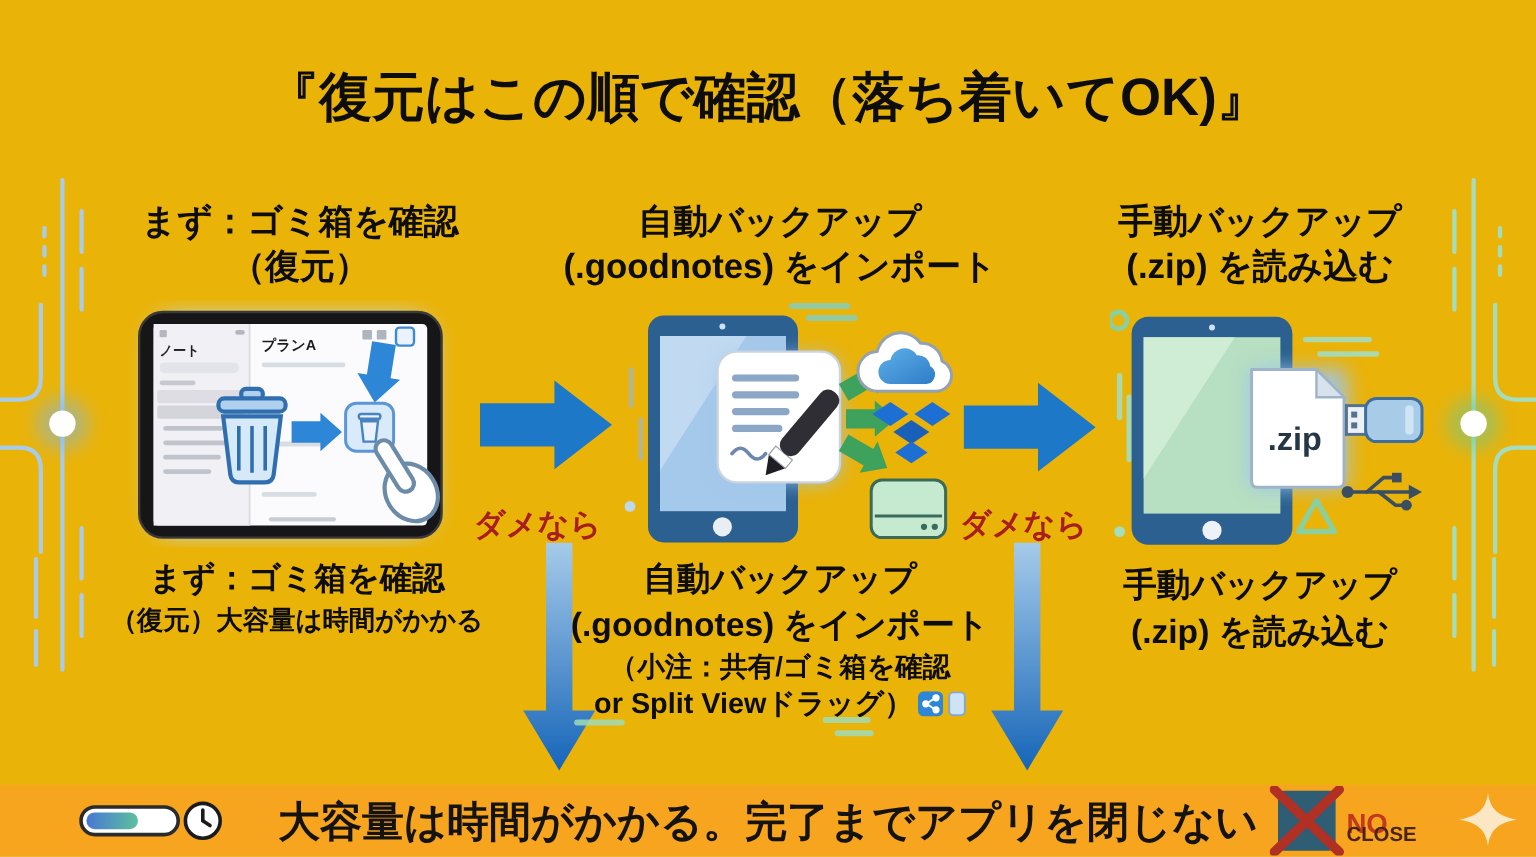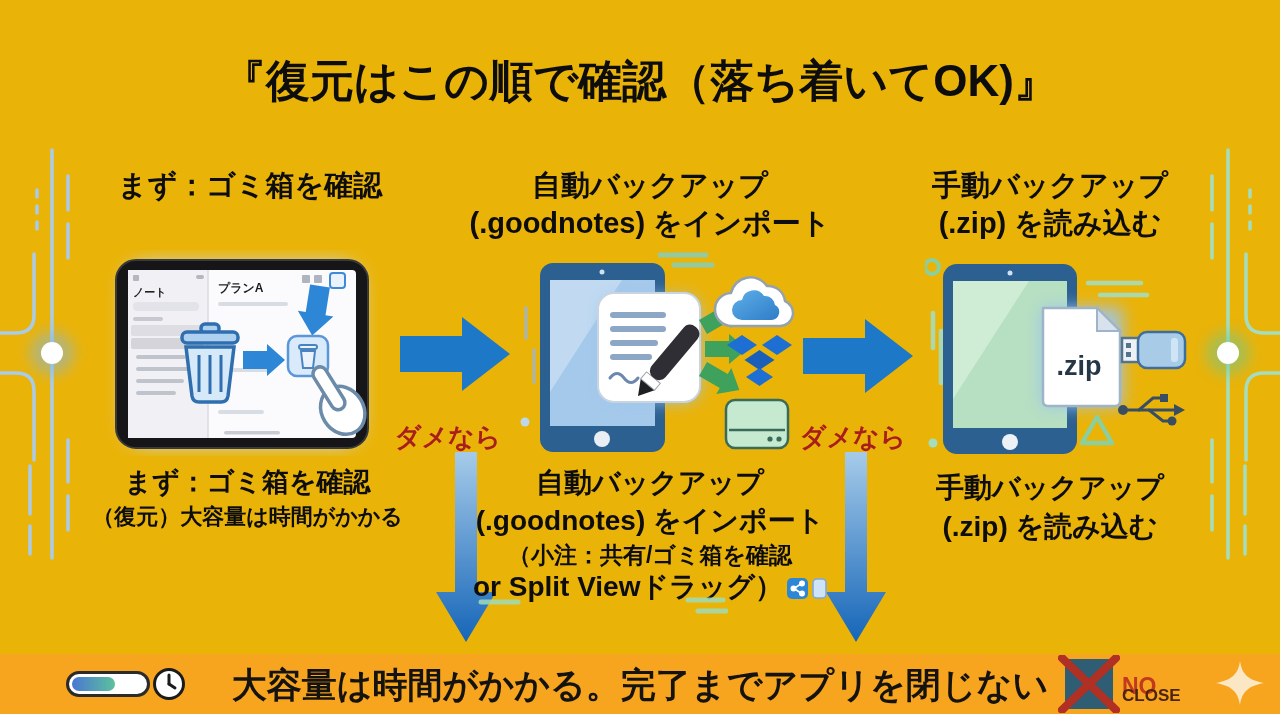--- a/index.html
+++ b/index.html
@@ -64,20 +64,21 @@
       <path d="M75 338 V426" stroke-dasharray="48 12"></path>
     </g>
     <circle cx="58" cy="225" r="22" fill="#69C99A" opacity="0.5" filter="url(#blurR)"></circle>
     <circle cx="58" cy="225" r="11" fill="#ffffff"></circle>
   </svg>
 
   <div class="abs title">『復元はこの順で確認（落ち着いてOK)』</div>
 
   <div class="abs step-header" style="left:70px;top:166px;width:360px;">
     <div>まず：ゴミ箱を確認</div>
+    <div>（復元）</div>
   </div>
   <div class="abs step-header" style="left:440px;top:166px;width:420px;">
     <div>自動バックアップ</div>
     <div>(.goodnotes) をインポート</div>
   </div>
   <div class="abs step-header" style="left:860px;top:166px;width:380px;">
     <div>手動バックアップ</div>
     <div>(.zip) を読み込む</div>
   </div>
 
@@ -288,21 +289,21 @@
   </svg>
 
   <div class="abs caption" style="left:60px;top:464px;width:375px;">
     <div class="cap-big">まず：ゴミ箱を確認</div>
     <div class="cap-sub">（復元）大容量は時間がかかる</div>
   </div>
   <div class="abs caption" style="left:430px;top:464px;width:440px;">
     <div class="cap-big" style="font-size:28px;line-height:38px;">自動バックアップ</div>
     <div class="cap-big" style="font-size:28px;line-height:38px;">(.goodnotes) をインポート</div>
     <div class="cap-sub" style="font-size:23px;">（小注：共有/ゴミ箱を確認</div>
-    <div class="cap-sub" style="font-size:28px;">
+    <div class="cap-sub" style="font-size:24px;">
       <span>or Split Viewドラッグ）</span><span class="inline-ic"><svg width="21" height="21" viewBox="0 0 21 21">
             <rect x="0" y="0" width="21" height="21" rx="5" fill="#2E86D6"></rect>
             <g stroke="#fff" stroke-width="1.6" fill="#fff">
               <line x1="7" y1="10.5" x2="14.5" y2="5.5"></line>
               <line x1="7" y1="10.5" x2="14.5" y2="15.5"></line>
               <circle cx="6.5" cy="10.5" r="2.2"></circle>
               <circle cx="15" cy="5.5" r="2.2"></circle>
               <circle cx="15" cy="15.5" r="2.2"></circle>
             </g>
           </svg></span><span class="inline-ic"><svg width="15" height="21" viewBox="0 0 15 21">

